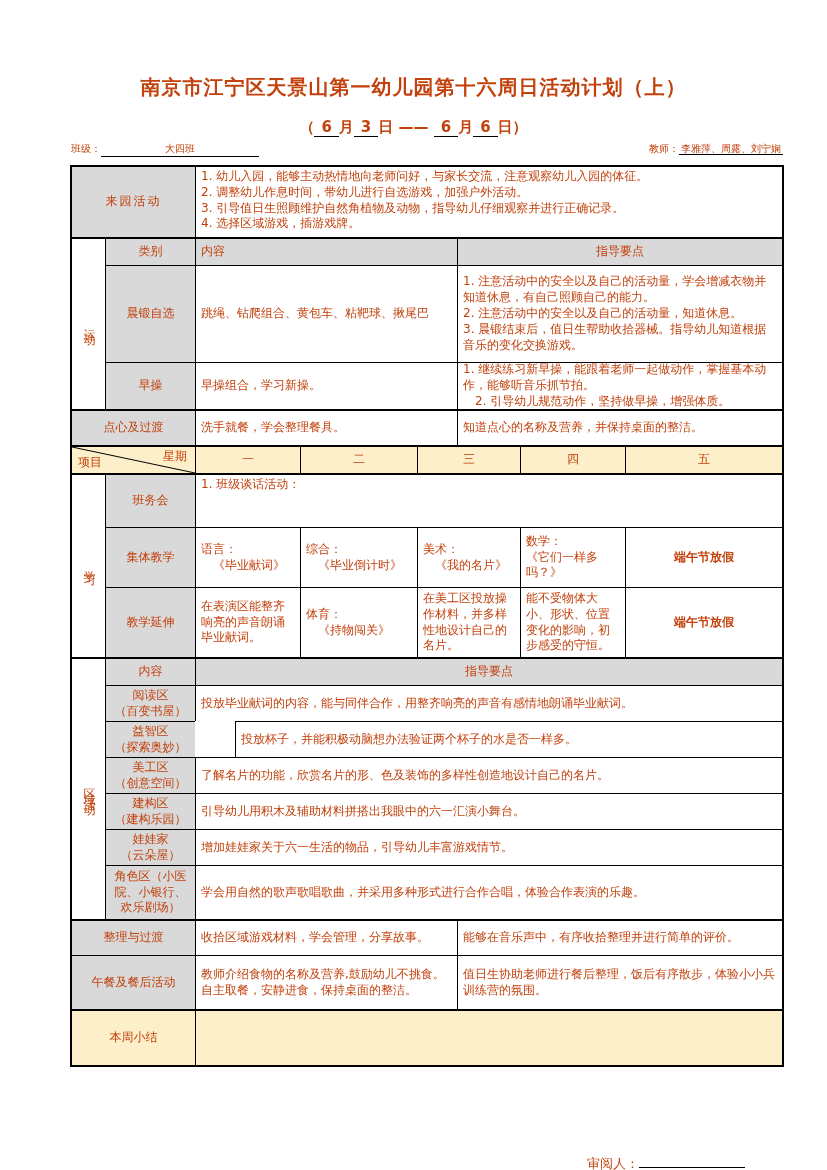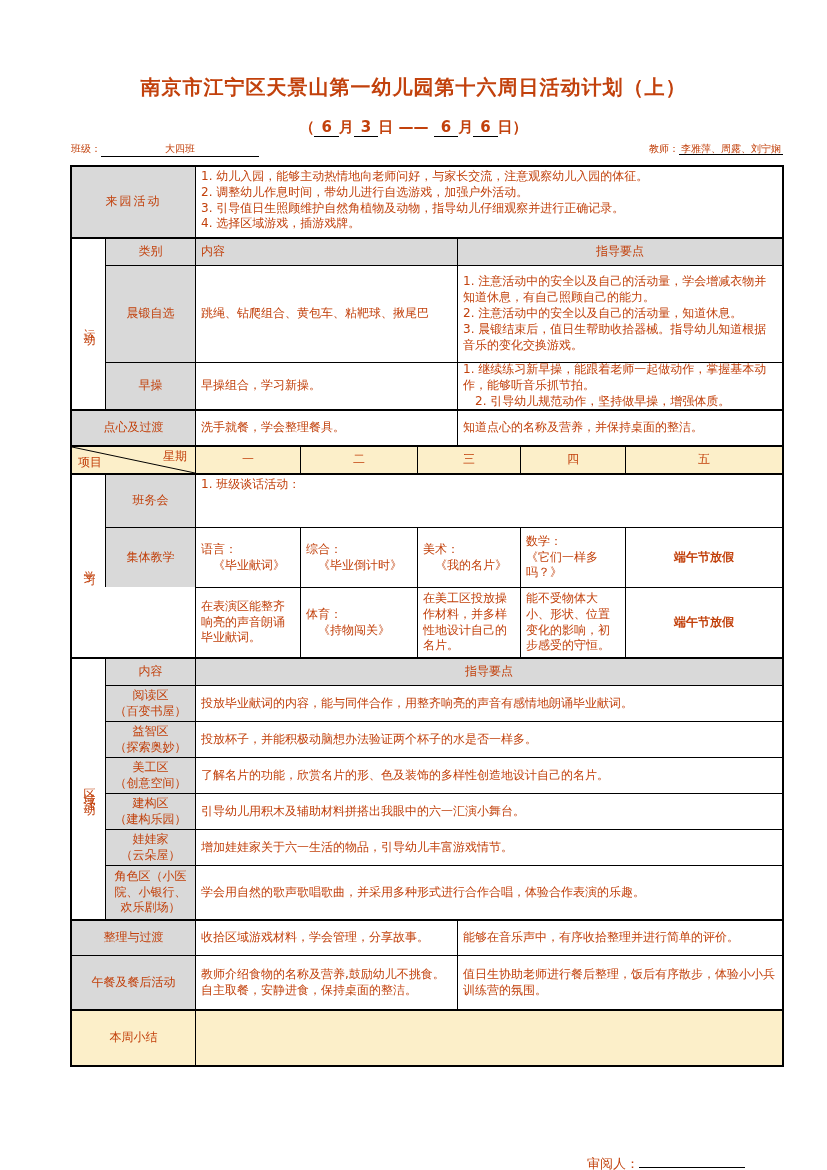--- a/index.html
+++ b/index.html
@@ -123,40 +123,41 @@
     <div class="cell vcenter prelines" style="grid-column:3/4;grid-row:8;">语言：
 　《毕业献词》</div>
     <div class="cell vcenter prelines" style="grid-column:4/5;grid-row:8;">综合：
 　《毕业倒计时》</div>
     <div class="cell vcenter prelines" style="grid-column:5/7;grid-row:8;">美术：
 　《我的名片》</div>
     <div class="cell vcenter prelines" style="grid-column:7/8;grid-row:8;">数学：
 《它们一样多吗？》</div>
     <div class="cell center bold" style="grid-column:8/9;grid-row:8;">端午节放假</div>
 
+    <div class="cell gray center" style="grid-column:2/3;grid-row:9;">教学延伸</div>
     <div class="cell vcenter prelines" style="grid-column:3/4;grid-row:9;">在表演区能整齐响亮的声音朗诵毕业献词。</div>
     <div class="cell vcenter prelines" style="grid-column:4/5;grid-row:9;">体育：
 　《持物闯关》</div>
     <div class="cell vcenter prelines" style="grid-column:5/7;grid-row:9;">在美工区投放操作材料，并多样性地设计自己的名片。</div>
     <div class="cell vcenter prelines" style="grid-column:7/8;grid-row:9;">能不受物体大小、形状、位置变化的影响，初步感受的守恒。</div>
     <div class="cell center bold" style="grid-column:8/9;grid-row:9;">端午节放假</div>
 
     <div class="cell vtext cl1 thick" style="grid-column:1/2;grid-row:10/17;">
         <span>区域活动</span>
       </div>
     <div class="cell gray center thick" style="grid-column:2/3;grid-row:10;">内容</div>
     <div class="cell gray center thick" style="grid-column:3/9;grid-row:10;">指导要点</div>
 
     <div class="cell gray center prelines" style="grid-column:2/3;grid-row:11;">阅读区
 （百变书屋）</div>
     <div class="cell vcenter" style="grid-column:3/9;grid-row:11;">投放毕业献词的内容，能与同伴合作，用整齐响亮的声音有感情地朗诵毕业献词。</div>
 
     <div class="cell gray center prelines" style="grid-column:2/3;grid-row:12;">益智区
 （探索奥妙）</div>
-    <div class="cell vcenter" style="grid-column:3/9;grid-row:12;">投放杯子，并能积极动脑想办法验证两个杯子的水是否一样多。</div>
+    <div class="cell vcenter" style="grid-column:3/9;grid-row:12;margin-left:40px;">投放杯子，并能积极动脑想办法验证两个杯子的水是否一样多。</div>
 
     <div class="cell gray center prelines" style="grid-column:2/3;grid-row:13;">美工区
 （创意空间）</div>
     <div class="cell vcenter" style="grid-column:3/9;grid-row:13;">了解名片的功能，欣赏名片的形、色及装饰的多样性创造地设计自己的名片。</div>
 
     <div class="cell gray center prelines" style="grid-column:2/3;grid-row:14;">建构区
 （建构乐园）</div>
     <div class="cell vcenter" style="grid-column:3/9;grid-row:14;">引导幼儿用积木及辅助材料拼搭出我眼中的六一汇演小舞台。</div>
 
     <div class="cell gray center prelines" style="grid-column:2/3;grid-row:15;">娃娃家

